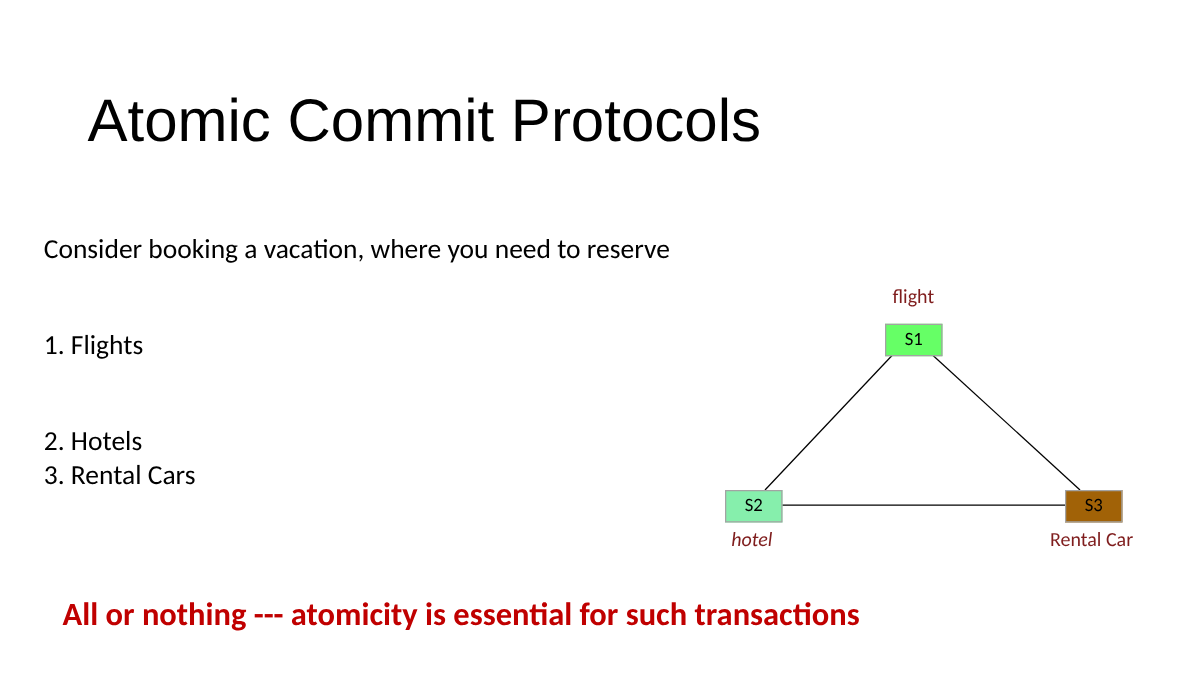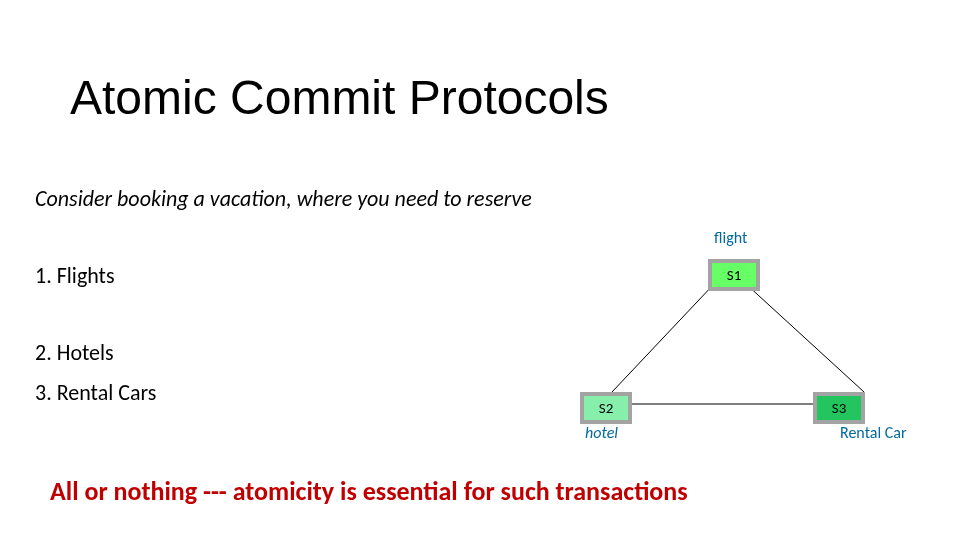--- a/index.html
+++ b/index.html
@@ -19,62 +19,61 @@
     font-size: 48px;
     font-family: Arial, Helvetica, sans-serif;
     font-weight: 400;
   }
   #subtitle {
     position: absolute;
     left: 35px;
     top: 185px;
     font-size: 22px;
     font-family: Calibri, Arial, sans-serif;
-    font-style: italic;
   }
   .list-item {
     position: absolute;
     left: 35px;
     font-size: 22px;
     font-family: Calibri, Arial, sans-serif;
   }
   #li1 { top: 262px; }
   #li2 { top: 339px; }
-  #li3 { top: 366px; margin-top: 13px; }
+  #li3 { top: 366px; }
   #conclusion {
     position: absolute;
     left: 50px;
     top: 475px;
     font-size: 26px;
     font-family: Calibri, Arial, sans-serif;
     font-weight: 700;
     color: #c00000;
   }
   
   .dlabel {
     position: absolute;
     font-size: 16px;
     font-family: Calibri, Arial, sans-serif;
-    color: #0369a1;
+    color: #7f1d1d;
   }
   
   .node {
     position: absolute;
     width: 44px;
     height: 24px;
-    border: 4px solid #a3a3a3;
+    border: 1px solid #a3a3a3;
     display: flex;
     align-items: center;
     justify-content: center;
     font-size: 15px;
     font-family: Calibri, Arial, sans-serif;
   }
   #n1 { left: 708px; top: 259px; background: #66ff66; }
   #n2 { left: 580px; top: 392px; background: #86efac; }
-  #n3 { left: 813px; top: 392px; background: #22c55e; }
+  #n3 { left: 852px; top: 392px; background: #a16207; }
   svg.edges {
     position: absolute;
     left: 0; top: 0;
     width: 960px; height: 540px;
     pointer-events: none;
   }
 </style>
 </head>
 <body>
 

